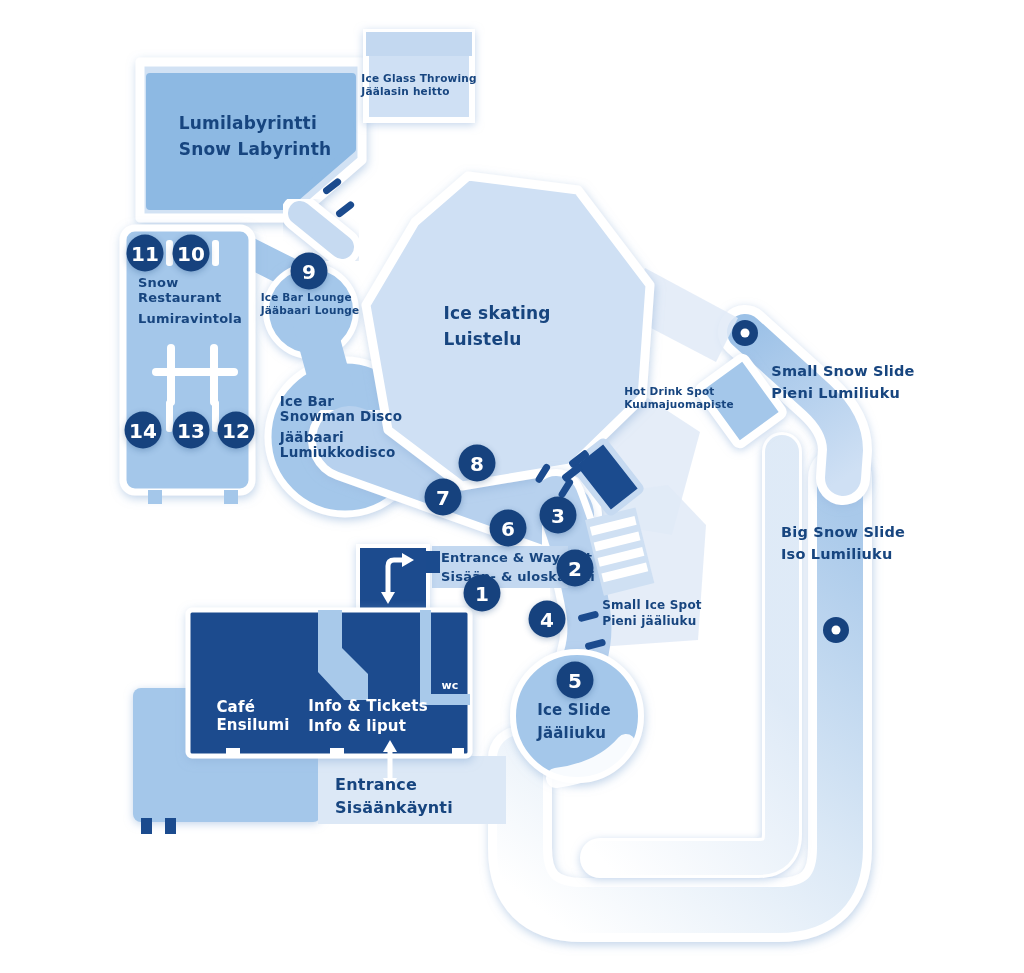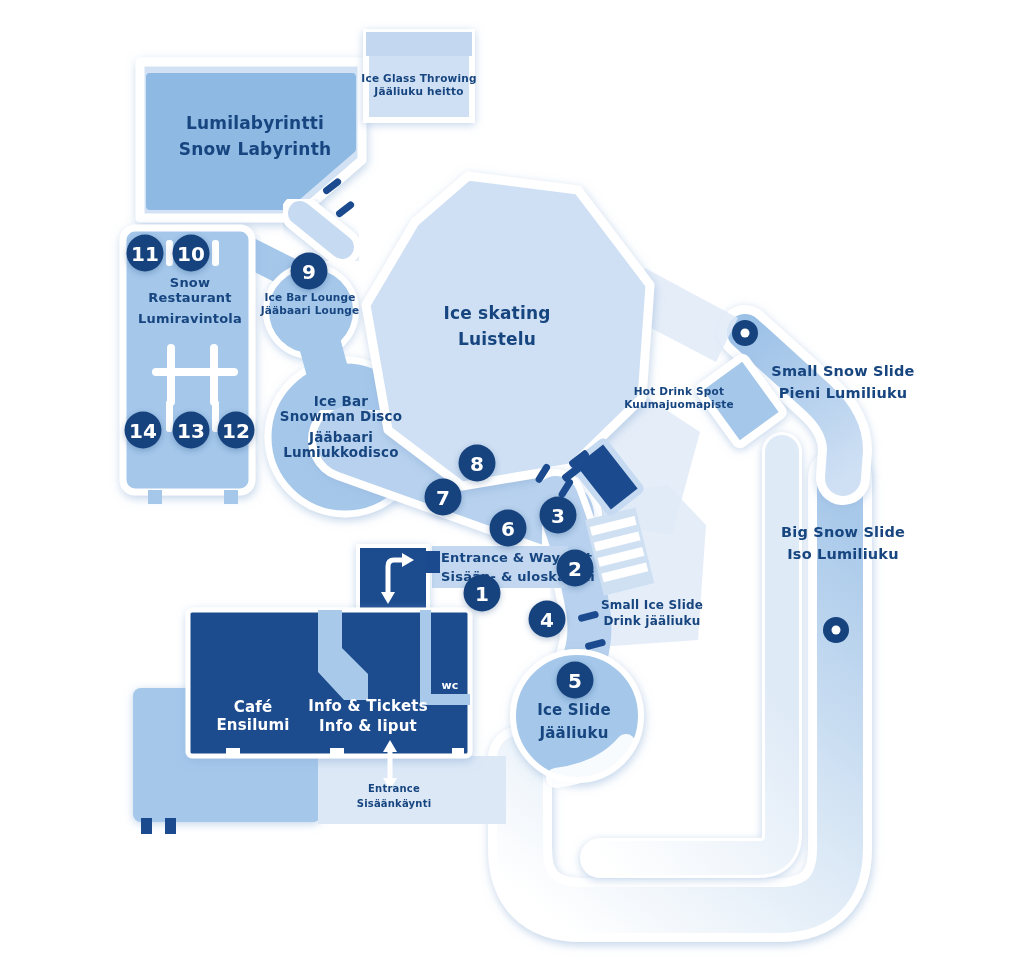--- a/index.html
+++ b/index.html
@@ -1,19 +1,19 @@
 <!DOCTYPE html>
 <html><head>
 <meta charset="utf-8">
 <style>
   html,body{margin:0;padding:0;background:#ffffff;}
   #stage{position:relative;width:1024px;height:973px;background:#ffffff;overflow:hidden;
          font-family:"DejaVu Sans","Liberation Sans",sans-serif;}
   #mapsvg{position:absolute;left:0;top:0;}
-  .lbl{position:absolute;transform:translate(-50%,-50%);text-align:center;color:#17457f;
+  .lbl{position:absolute;transform:translate(-50%,-50%);color:#17457f;
        font-weight:bold;white-space:nowrap;letter-spacing:.2px;line-height:1.25;}
   .lbl.white{color:#ffffff;}
   .lbl.leftal{transform:none;text-align:left;}
   .line{display:block;}
   .gap{margin-top:6px;}
   .marker{position:absolute;width:37px;height:37px;border-radius:50%;background:#16427e;
           color:#ffffff;display:flex;align-items:center;justify-content:center;
           font-weight:bold;font-size:20px;transform:translate(-50%,-50%);
           box-shadow:0 2px 6px rgba(23,69,127,.30);}
 </style>
@@ -195,21 +195,21 @@
   </g>
 </svg>
 
 <div class="lbl" style="left:255px;top:136px;font-size:17px;line-height:1.55">
   <span class="line">Lumilabyrintti</span>
   <span class="line">Snow Labyrinth</span>
 </div>
 
 <div class="lbl" style="left:419px;top:85px;font-size:10.5px">
   <span class="line">Ice Glass Throwing</span>
-  <span class="line">Jääliuku heitto</span>
+  <span class="line">Jäälasin heitto</span>
 </div>
 
 <div class="lbl" style="left:190px;top:301px;font-size:13px;line-height:1.15">
   <span class="line">Snow</span>
   <span class="line">Restaurant</span>
   <span class="line gap">Lumiravintola</span>
 </div>
 
 <div class="lbl" style="left:310px;top:304px;font-size:10.5px">
   <span class="line">Ice Bar Lounge</span>
@@ -237,22 +237,22 @@
   <span class="line">Small Snow Slide</span>
   <span class="line">Pieni Lumiliuku</span>
 </div>
 
 <div class="lbl" style="left:843px;top:543px;font-size:14.5px;line-height:1.55">
   <span class="line">Big Snow Slide</span>
   <span class="line">Iso Lumiliuku</span>
 </div>
 
 <div class="lbl" style="left:652px;top:613px;font-size:12px;line-height:1.35">
-  <span class="line">Small Ice Slide</span>
-  <span class="line">Drink jääliuku</span>
+  <span class="line">Small Ice Spot</span>
+  <span class="line">Pieni jääliuku</span>
 </div>
 
 <div class="lbl" style="left:574px;top:722px;font-size:15px;line-height:1.55">
   <span class="line">Ice Slide</span>
   <span class="line">Jääliuku</span>
 </div>
 
 <div class="lbl leftal" style="left:441px;top:549px;font-size:13px;line-height:1.45">
   <span class="line">Entrance &amp; Way Out</span>
   <span class="line">Sisään- &amp; uloskäynti</span>
@@ -266,21 +266,21 @@
 <div class="lbl white" style="left:368px;top:716px;font-size:15px;line-height:1.3">
   <span class="line">Info &amp; Tickets</span>
   <span class="line">Info &amp; liput</span>
 </div>
 
 <div class="lbl white" style="left:450px;top:686px;font-size:11px">
   <span class="line">wc</span>
 </div>
 
 
-<div class="lbl" style="left:394px;top:796px;font-size:10px;line-height:1.45">
+<div class="lbl" style="left:394px;top:796px;font-size:16px;line-height:1.45">
   <span class="line">Entrance</span>
   <span class="line">Sisäänkäynti</span>
 </div>
 
 <div class="marker" style="left:482px;top:593px">1</div>
 <div class="marker" style="left:575px;top:568px">2</div>
 <div class="marker" style="left:558px;top:515px">3</div>
 <div class="marker" style="left:547px;top:619px">4</div>
 <div class="marker" style="left:575px;top:680px">5</div>
 <div class="marker" style="left:508px;top:528px">6</div>

